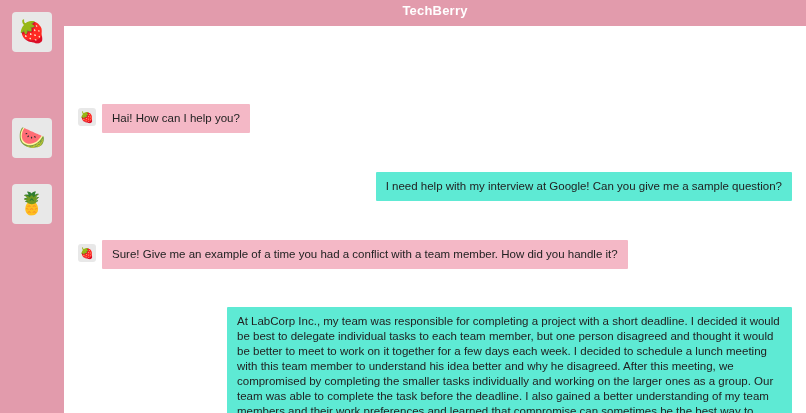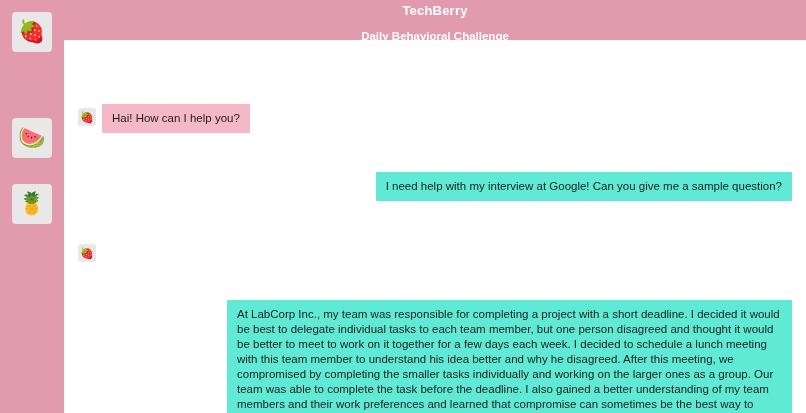--- a/index.html
+++ b/index.html
@@ -49,21 +49,21 @@
   .side-btn.first { margin-top: 6px; }
   .side-btn.second { margin-top: 66px; }
   .side-btn.third { margin-top: 26px; }
 
   
   .header {
     position: absolute;
     left: 64px;
     top: 0;
     right: 0;
-    height: 40px;
+    height: 26px;
     background: #e29bac;
     color: #ffffff;
     text-align: center;
     box-sizing: border-box;
     padding-top: 3px;
   }
   .header-title {
     font-size: 13px;
     font-weight: bold;
     letter-spacing: .2px;
@@ -165,20 +165,21 @@
     </div>
 
     <div class="row user m2">
       <div class="bubble user short">I need help with my interview at Google! Can you give me a sample question?</div>
     </div>
 
     <div class="row bot m3">
       <div class="avatar">
         <span>🍓</span>
       </div>
+      <div class="bubble bot">Sure! Give me an example of a time you had a conflict with a team member. How did you handle it?</div>
     </div>
 
     <div class="row user m4">
       <div class="bubble user">At LabCorp Inc., my team was responsible for completing a project with a short deadline. I decided it would be best to delegate individual tasks to each team member, but one person disagreed and thought it would be better to meet to work on it together for a few days each week. I decided to schedule a lunch meeting with this team member to understand his idea better and why he disagreed. After this meeting, we compromised by completing the smaller tasks individually and working on the larger ones as a group. Our team was able to complete the task before the deadline. I also gained a better understanding of my team members and their work preferences and learned that compromise can sometimes be the best way to resolve a conflict quickly.</div>
     </div>
 
   </div>
 </div>
 
 </body></html>

